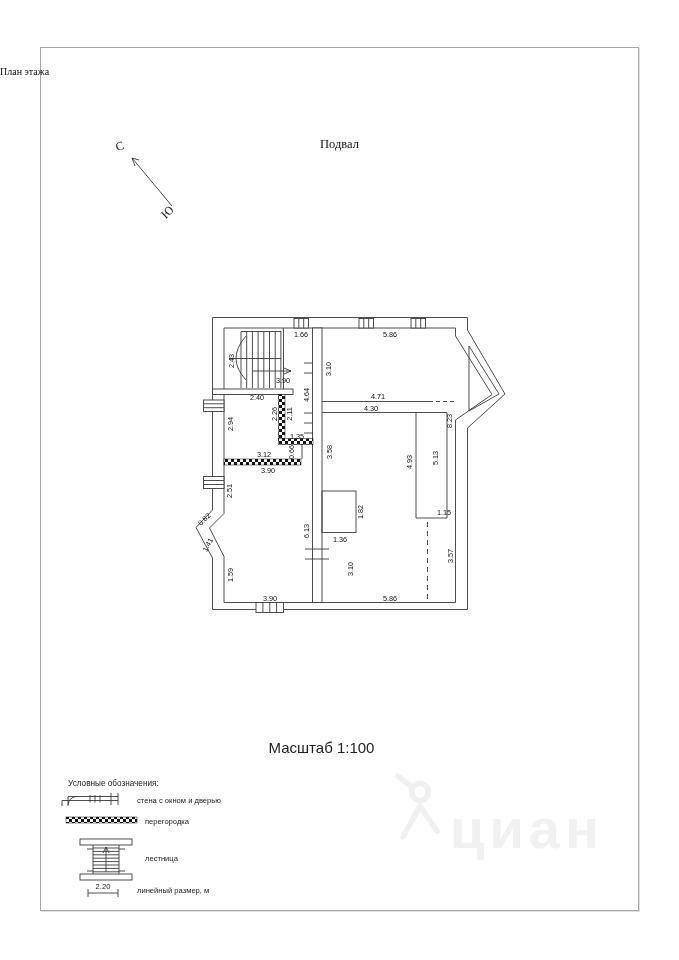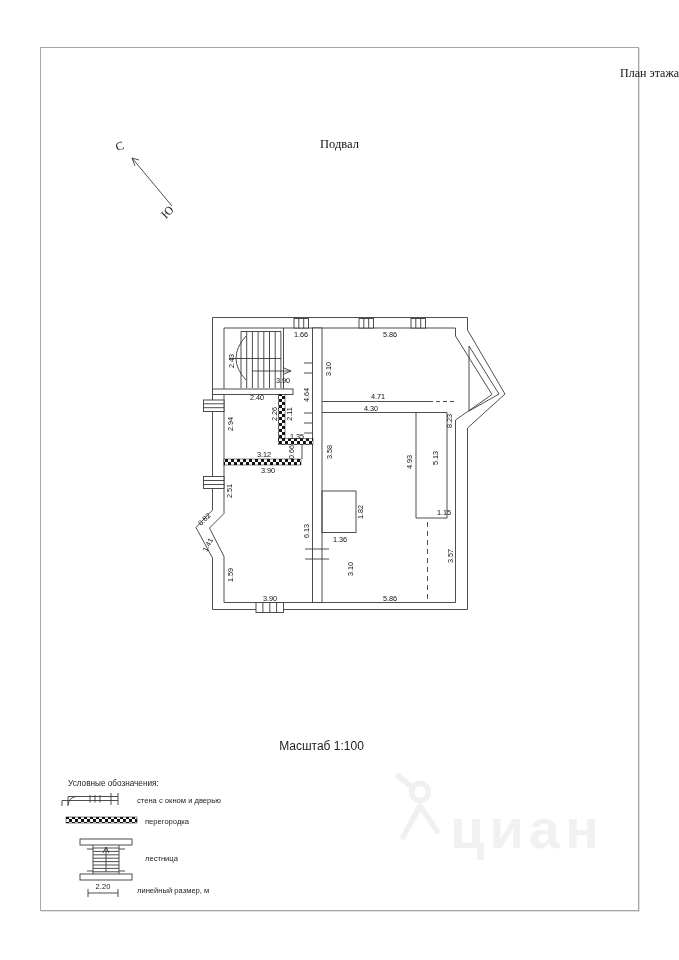--- a/index.html
+++ b/index.html
@@ -1,25 +1,25 @@
 <!DOCTYPE html>
 <html><head>
 <meta charset="utf-8">
 <style>
   html,body{margin:0;padding:0;background:#fff;}
   body{width:679px;height:960px;position:relative;overflow:hidden;
        font-family:"Liberation Sans",sans-serif;color:#1a1a1a;}
   .page-border{position:absolute;left:40px;top:47px;width:597px;height:862px;
        border:1px solid #a6a6a6;box-shadow:1px 1px 0 #e2e2e2;}
-  .doc-title{position:absolute;left:0;right:0;top:66px;text-align:right;
-       font-family:"Liberation Serif",serif;font-size:12px;color:#111;}
+  .doc-title{position:absolute;left:0;right:0;top:66px;text-align:left;
+       font-family:"Liberation Serif",serif;font-size:10px;color:#111;}
   .doc-subtitle{position:absolute;left:0;right:0;top:94px;text-align:center;
        font-family:"Liberation Serif",serif;font-size:12.5px;color:#111;margin-top:43px;}
   .scale-label{position:absolute;left:0;right:36px;top:739px;text-align:center;
-       font-size:12px;color:#222;}
+       font-size:15px;color:#222;}
   .wm-text{position:absolute;left:450px;top:796px;font-size:56px;font-weight:bold;
        letter-spacing:5px;color:#f1f1f1;user-select:none;}
   svg{position:absolute;left:0;top:0;}
   .dim{font-family:"Liberation Sans",sans-serif;font-size:7.3px;fill:#111;}
   .lgt{font-family:"Liberation Sans",sans-serif;font-size:7.6px;fill:#222;}
   .lgh{font-family:"Liberation Sans",sans-serif;font-size:8.2px;fill:#222;}
   .cmp{font-family:"Liberation Serif",serif;font-size:12px;fill:#222;}
   .ln{stroke:#3a3a3a;stroke-width:0.9;fill:none;}
   .lnw{stroke:#3a3a3a;stroke-width:0.9;fill:#fff;}
 </style>

